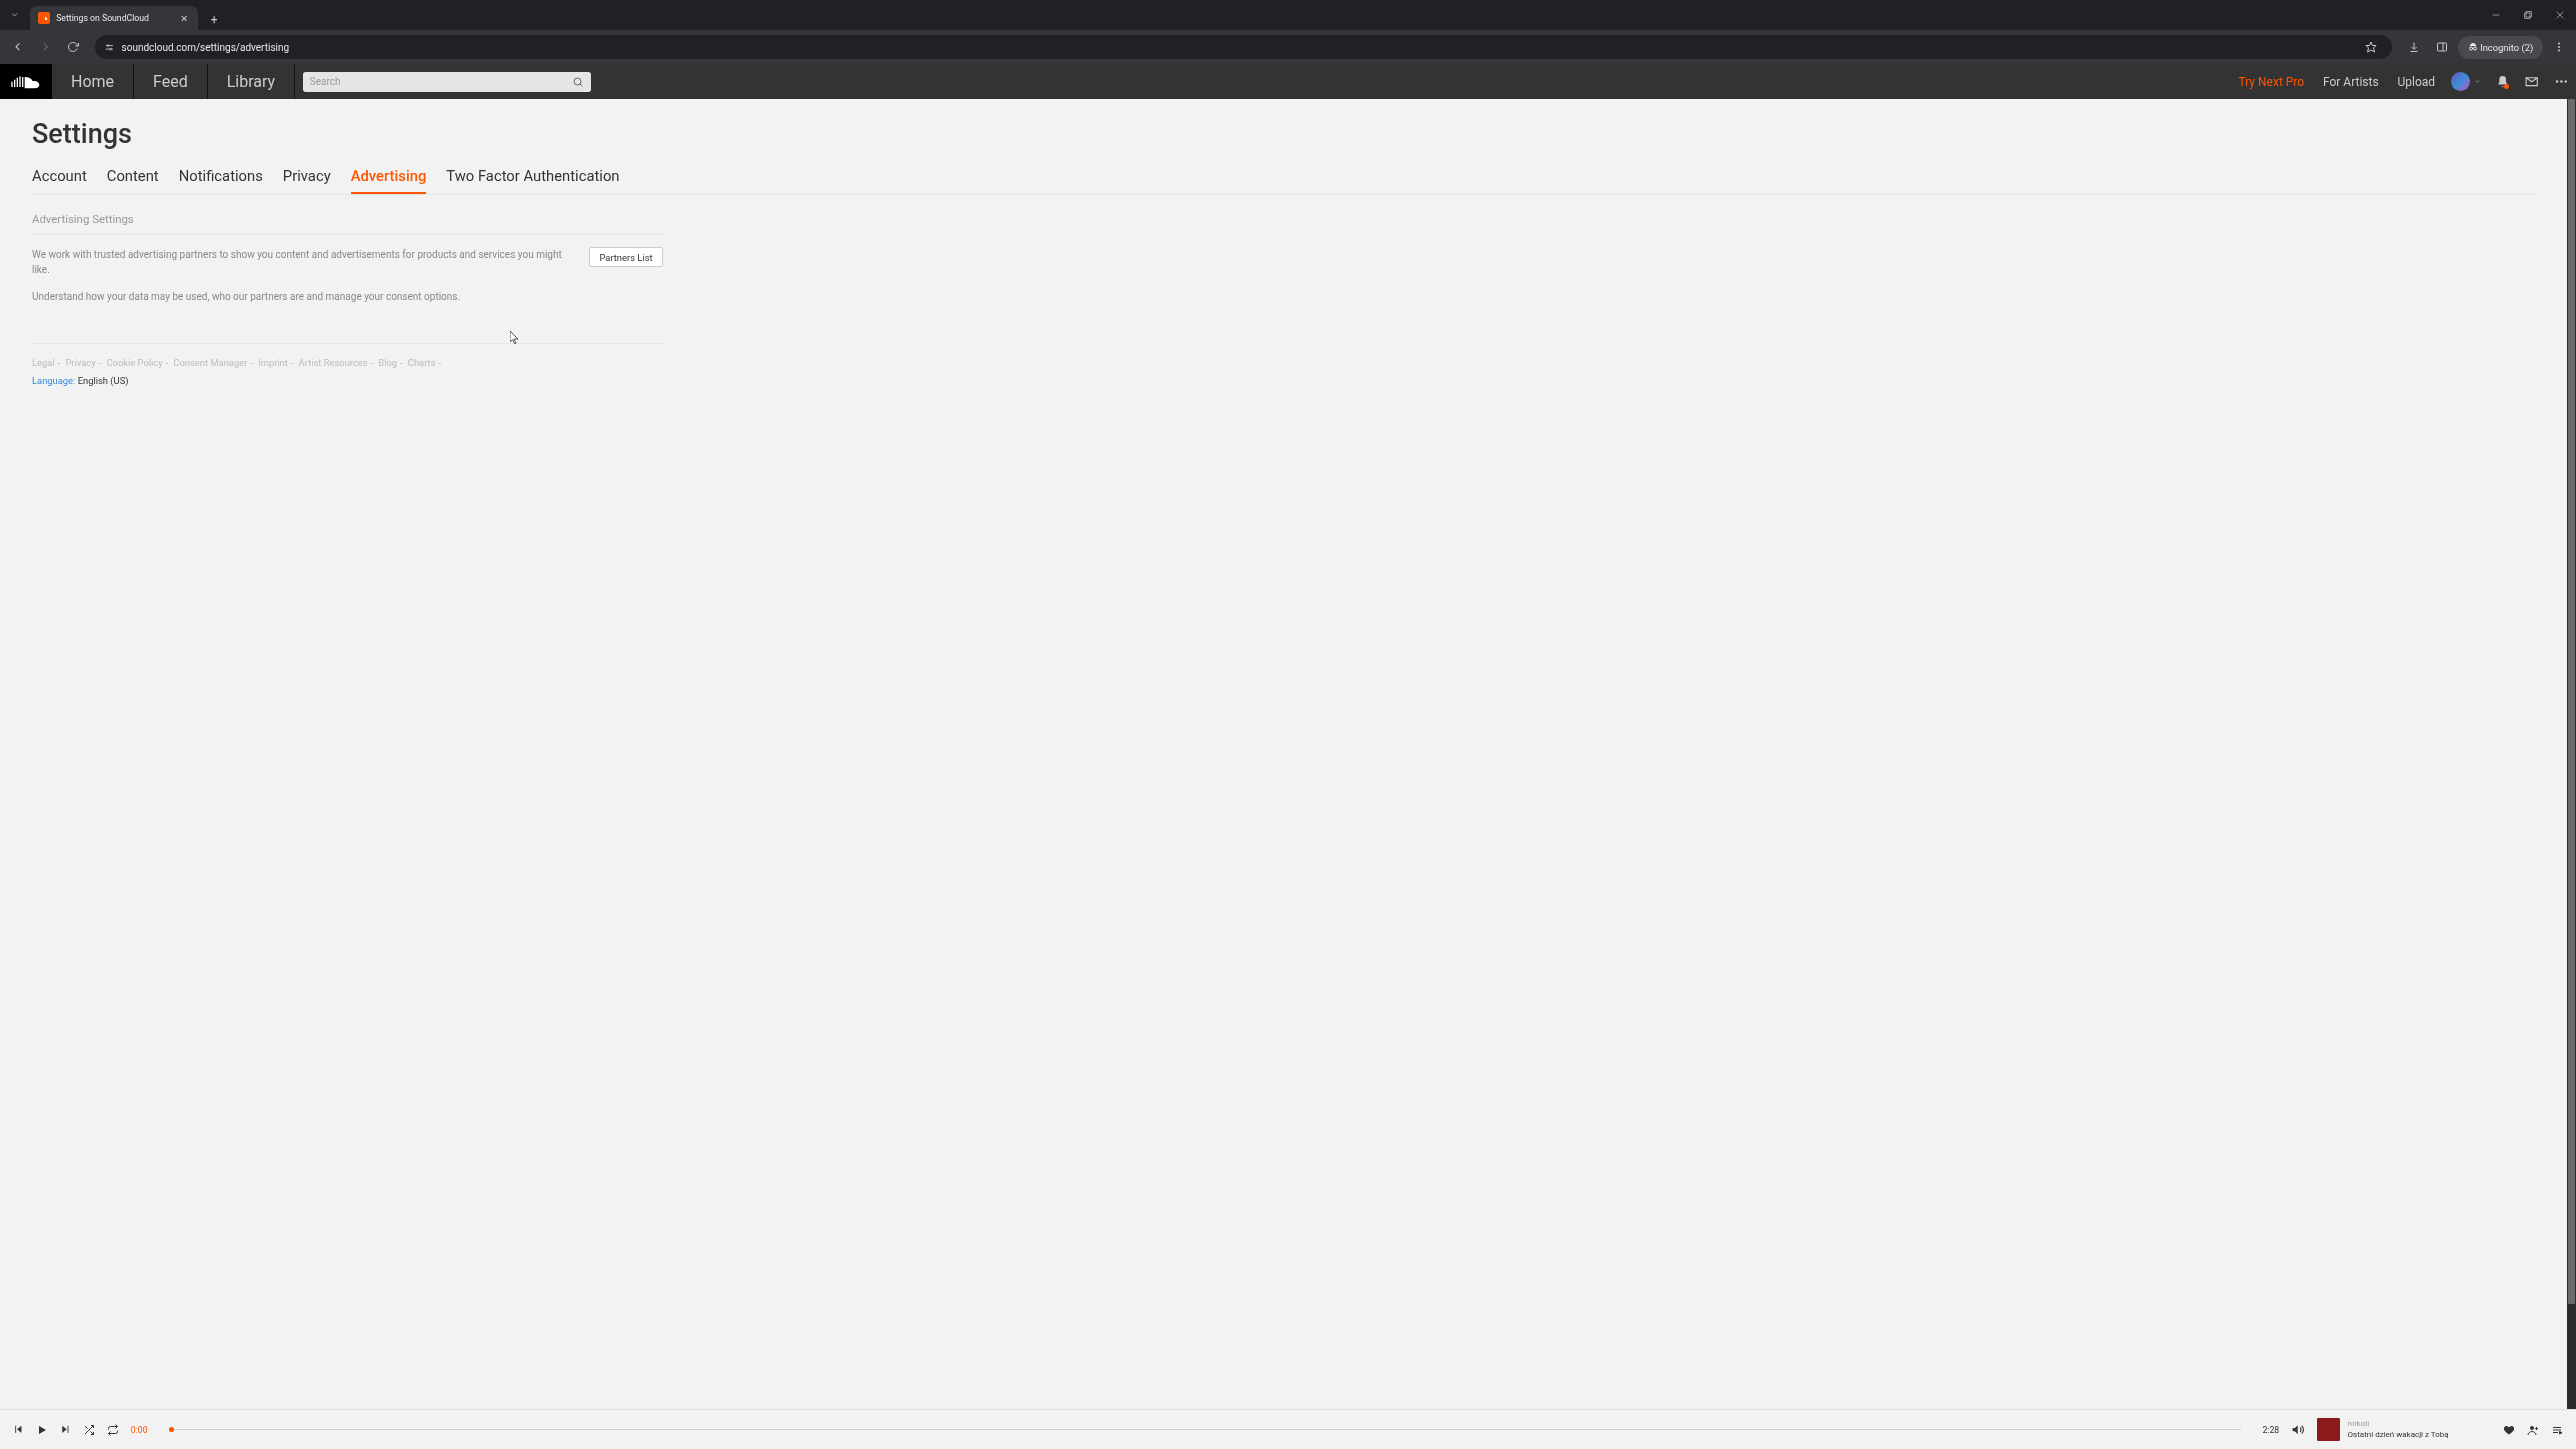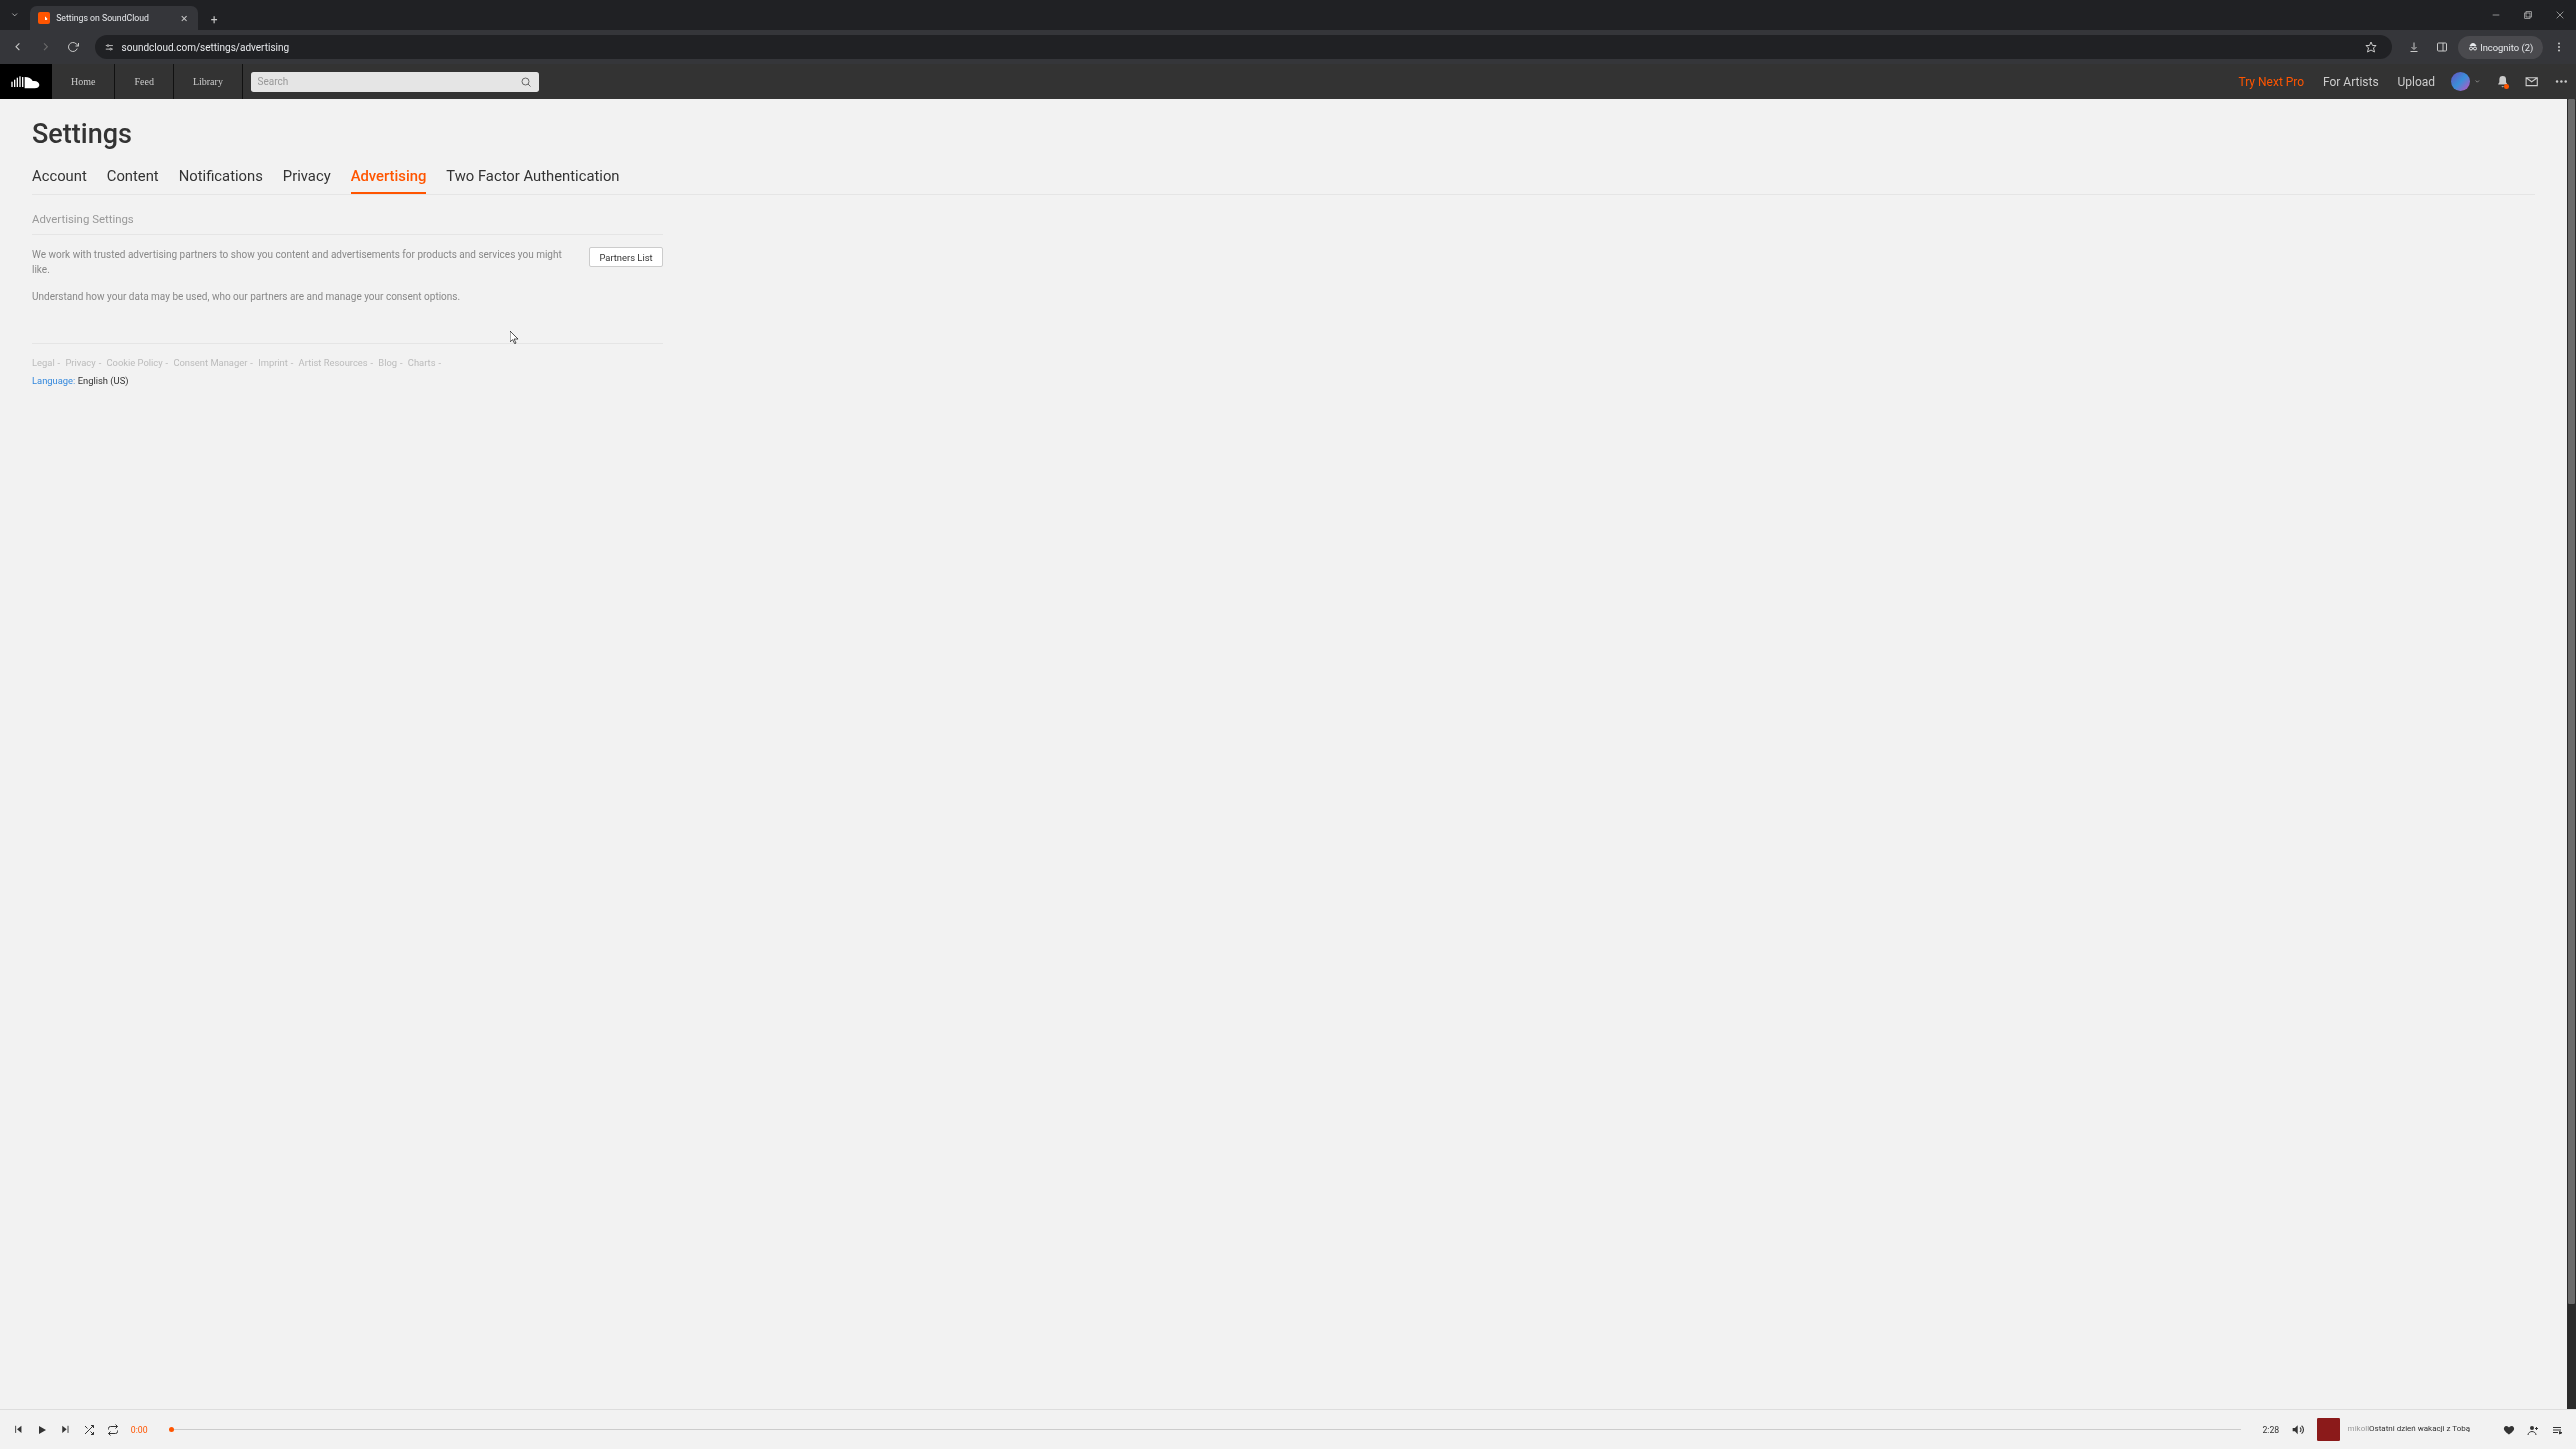--- a/index.html
+++ b/index.html
@@ -23,21 +23,21 @@
 .urlbar { flex: 1; height: 24px; background: #202124; border-radius: 12px; display: flex; align-items: center; padding: 0 9.4px; gap: 6.7px; margin: 0 5.4px; }
 .urlbar .site-icon { color: #c9c9c9; }
 .urlbar .url { color: #e8eaed; font-size: 10px; flex: 1; }
 .incognito-pill { height: 23px; background: #4a4a4e; border-radius: 11.4px; display: flex; align-items: center; gap: 1px; padding: 0 9.4px; color: #e8eaed; font-size: 9.4px; }
 
 
 .sc-header { height: 36px; background: #333; display: flex; align-items: stretch; border-bottom: 0.7px solid #111; }
 .sc-logo { width: 52px; background: #000; display: flex; align-items: center; justify-content: center; }
 .sc-logo svg { width: 32px; height: 17.4px; fill: #fff; }
 .sc-nav { display: flex; }
-.sc-nav a { display: flex; align-items: center; padding: 0 19px; color: #ccc; font-size: 10px; border-right: 0.7px solid #111; text-decoration: none; font-family: Liberation Serif, serif; }
+.sc-nav a { display: flex; align-items: center; padding: 0 19px; color: #ccc; font-size: 16px; border-right: 0.7px solid #111; text-decoration: none; }
 .sc-search { flex: 1; display: flex; align-items: center; padding: 0 8px; }
 .sc-search-box { width: 100%; max-width: 288px; height: 20px; background: #e5e5e5; border-radius: 2.7px; display: flex; align-items: center; padding: 0 6.7px; }
 .sc-search-box input { flex: 1; border: none; background: transparent; font-size: 10px; color: #333; outline: none; }
 .sc-search-box input::placeholder { color: #999; }
 .sc-search-box .mag { color: #666; }
 .sc-right { display: flex; align-items: center; }
 .sc-right a { color: #ccc; font-size: 12px; padding: 0 9.4px; height: 100%; display: flex; align-items: center; text-decoration: none; }
 .sc-right a.try { color: #f50; }
 .sc-user { display: flex; align-items: center; gap: 4px; padding: 0 6.7px; }
 .sc-avatar { width: 19px; height: 19px; border-radius: 50%; background: linear-gradient(135deg,#6a4fbf,#3a8fd9,#c94fbf); }
@@ -69,21 +69,21 @@
 
 
 .player { position: absolute; bottom: 0; left: 0; right: 0; height: 40px; background: #f2f2f2; border-top: 0.7px solid #ddd; display: flex; align-items: center; padding: 0 13.4px; gap: 12px; }
 .player .ctrl { color: #333; display: flex; align-items: center; justify-content: center; }
 .player .time { font-size: 8.7px; color: #f50; }
 .player .progress { flex: 1; height: 1.3px; background: #ccc; margin: 0 9.4px; position: relative; }
 .player .progress .knob { position: absolute; left: 0; top: -2px; width: 5.4px; height: 5.4px; background: #f50; border-radius: 50%; }
 .player .dur { font-size: 8.7px; color: #333; }
 .player .track { display: flex; align-items: center; gap: 8px; min-width: 174px; }
 .player .art { width: 23px; height: 23px; background: #8b1a1a; border-radius: 1.3px; }
-.player .meta { display: flex; flex-direction: row; font-size: 8px; line-height: 1.3; }
+.player .meta { display: flex; flex-direction: column; font-size: 8px; line-height: 1.3; }
 .player .meta .artist { color: #999; }
 .player .meta .title { color: #333; }
 .player .endicons { display: flex; gap: 12px; color: #333; }
 
 .cursor { position: absolute; width: 9.4px; height: 13.4px; pointer-events: none; }
 
 svg { display: block; }
 </style>
 </head>
 <body>

